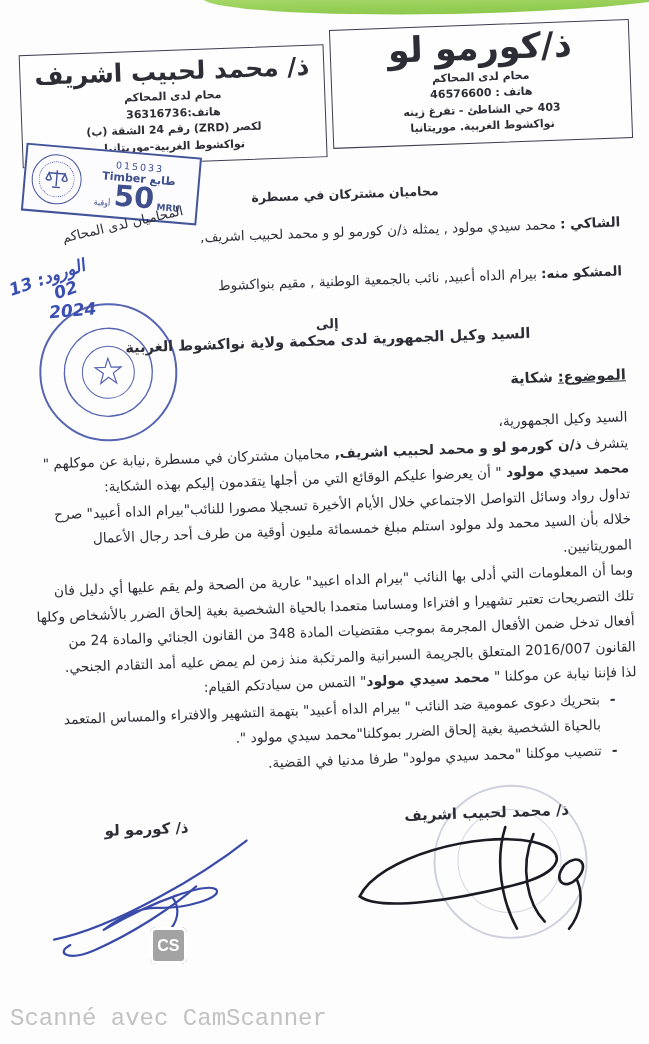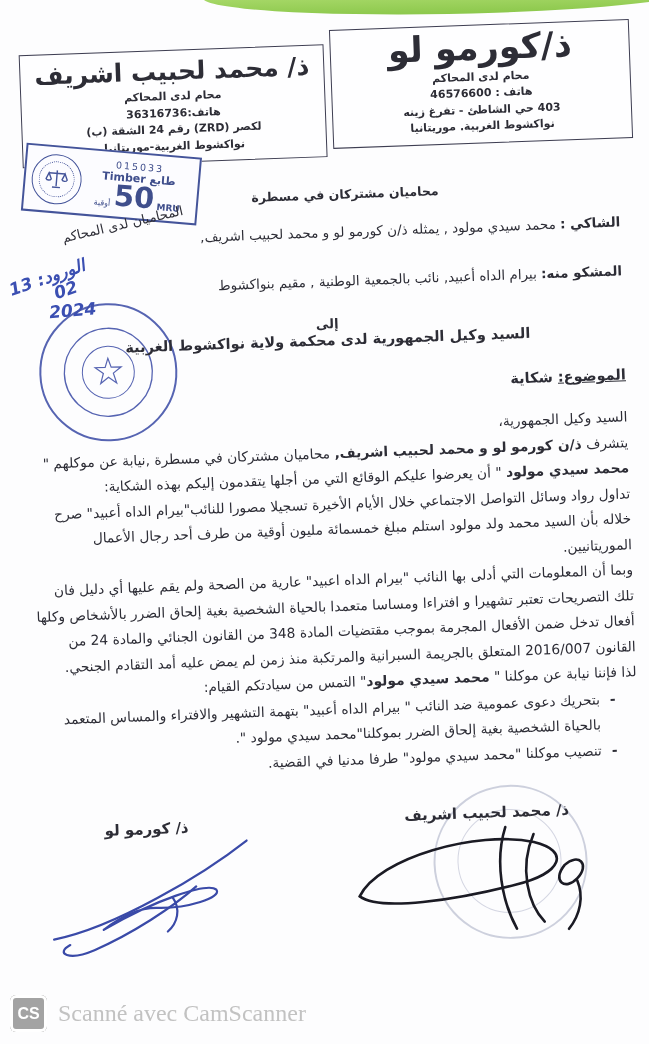--- a/index.html
+++ b/index.html
@@ -63,25 +63,25 @@
   .sig-col{position:relative;text-align:center;}
   .sig-col .sig-name{font-size:15px;font-weight:bold;position:relative;z-index:2;}
   .sig-r{width:215px;margin-top:4px;}
   .sig-l{width:330px;}
   svg.sig{display:block;margin:0 auto;position:relative;z-index:2;}
   .faint-circle{position:absolute;left:110px;top:-18px;width:150px;height:150px;border:2px solid rgba(95,105,145,.30);
         border-radius:50%;z-index:1;}
   .faint-circle::after{content:"";position:absolute;left:22px;top:22px;width:102px;height:102px;
         border:1.4px solid rgba(95,105,145,.26);border-radius:50%;}
   
-  .cs-bar{position:absolute;left:10px;bottom:12px;display:flex;align-items:center;gap:11px;direction:ltr;}
+  .cs-bar{position:absolute;left:10px;bottom:12px;display:flex;align-items:center;gap:11px;direction:ltr;flex-direction:column;}
   .cs-badge{width:37px;height:37px;background:#a3a3a3;border-radius:6px;position:relative;
         display:flex;align-items:center;justify-content:center;box-shadow:inset 0 0 0 3px #fff, inset 0 0 0 5px #a3a3a3;}
   .cs-badge span{color:#fff;font-weight:bold;font-size:16px;font-family:"Liberation Sans",sans-serif;}
-  .cs-text{font-size:24px;color:#c2c2c2;font-family:Liberation Serif, serif;}
+  .cs-text{font-size:24px;color:#c2c2c2;font-family:Liberation Mono, monospace;margin-top:30px;}
 </style>
 </head>
 <body>
 
 <div class="page">
 
   <div class="green-blob"></div>
 
   <div class="doc">
 

